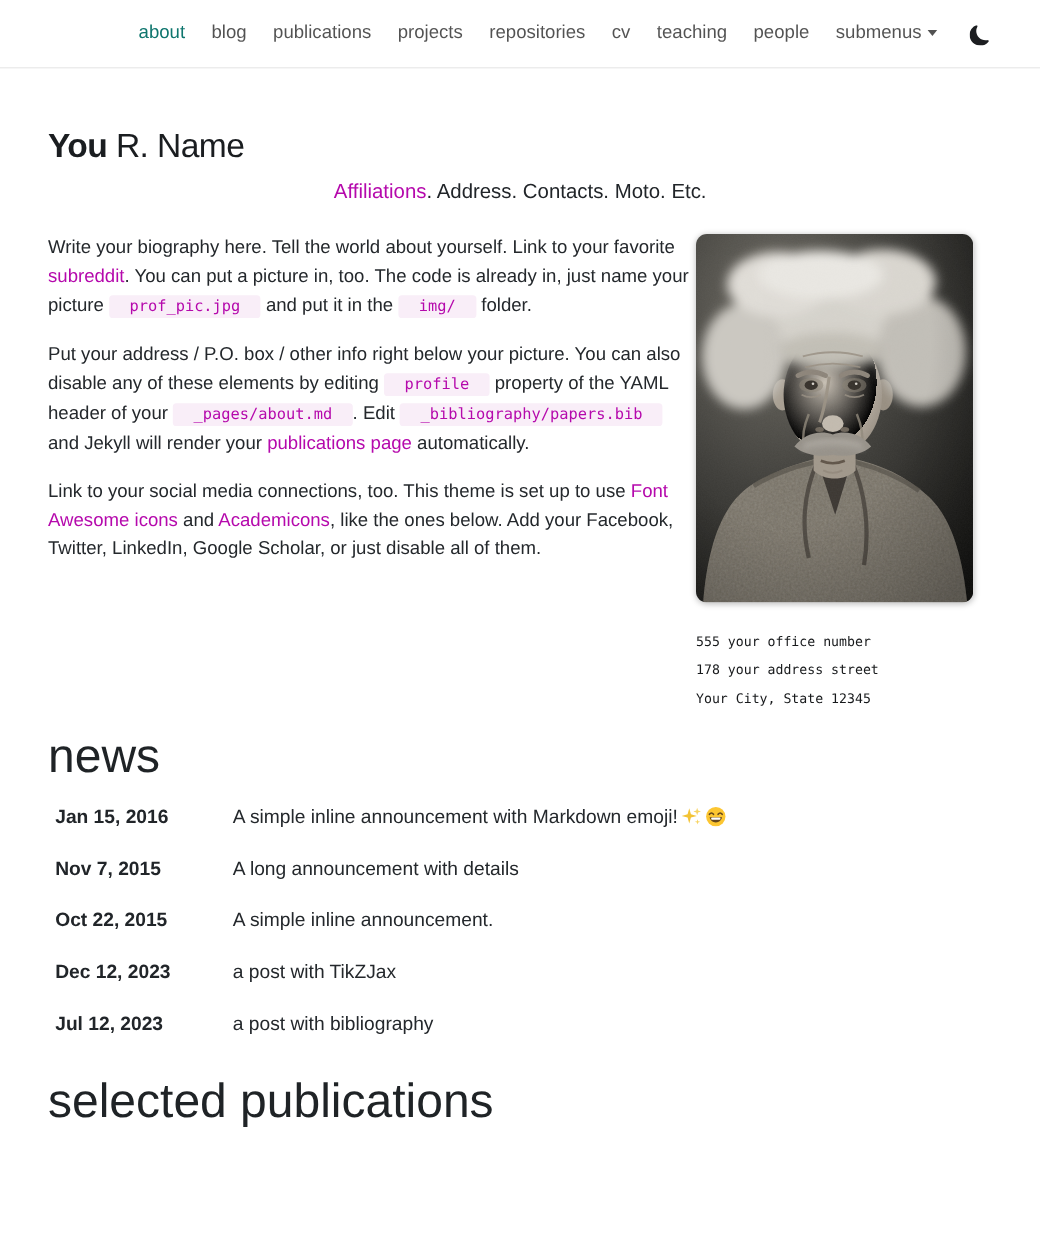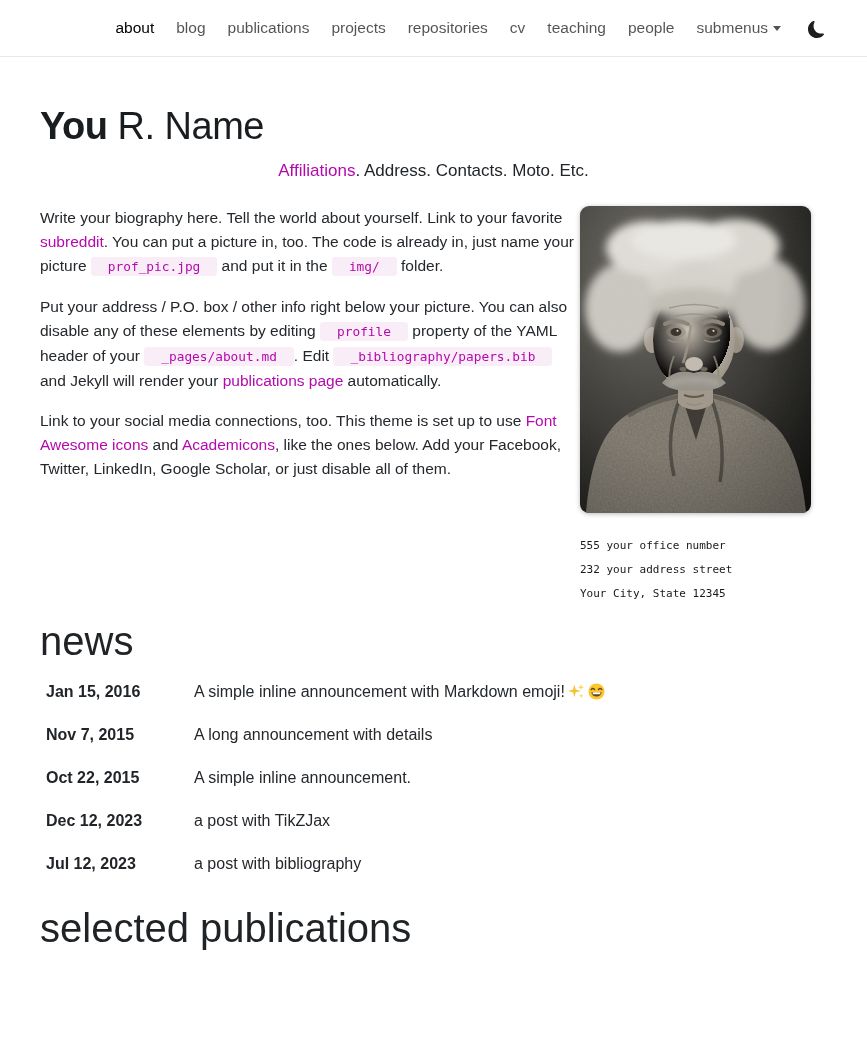--- a/index.html
+++ b/index.html
@@ -10,30 +10,30 @@
   }
   
   .navbar { height:57px; background:#fff; border-bottom:1px solid #e8e8e8; }
   .nav-inner { width:787px; margin:0 auto; height:56px; display:flex; align-items:center; }
   .nav-links { list-style:none; display:flex; align-items:center; margin:0 0 0 auto; padding:0; }
   .nav-links li { display:flex; align-items:center; }
   .nav-links a {
     color:rgba(0,0,0,.68); text-decoration:none; font-size:15.5px; padding:0 11px;
     white-space:nowrap;
   }
-  .nav-links a.active { color:#000000; }
+  .nav-links a.active { color:#0f766e; }
   .caret {
     display:inline-block; margin-left:5px; vertical-align:2px;
     border-top:5px solid rgba(0,0,0,.68);
     border-left:4.5px solid transparent; border-right:4.5px solid transparent;
   }
   .theme-toggle { background:none; border:none; padding:2px 2px 0 16px; cursor:pointer; line-height:0; }
   
   .container { width:867px; padding:0 40px; }
-  h1.page-title { margin:50px 0 0; font-size:38px; line-height:1.05; font-weight:400; letter-spacing:-0.5px; color:#1a1d20; }
+  h1.page-title { margin:50px 0 0; font-size:28px; line-height:1.05; font-weight:400; letter-spacing:-0.5px; color:#1a1d20; }
   h1.page-title .bold { font-weight:700; }
   .desc { margin:13px 0 0; font-size:17px; line-height:1.35;text-align:center; }
   a.link { color:#b509ac; text-decoration:none; }
   
   .profile-row { display:flex; margin-top:23px; }
   .bio { width:540px; font-size:15.5px; line-height:24px; color:#24282c; }
   .bio p { margin:0 0 16px; }
   .bio p:last-child { margin-bottom:0; }
   code.inline {
     font-family:"DejaVu Sans Mono", monospace; font-size:12.8px;
@@ -221,21 +221,21 @@
 
           <path d="M104 189 Q114 193 124 189" stroke="#55493d" stroke-width="2.2" fill="none" opacity="0.85"></path>
           <path d="M106 197 Q114 201 122 197" stroke="#8e8578" stroke-width="1.5" fill="none" opacity="0.7"></path>
 
           <rect width="231" height="307" fill="url(#vign)"></rect>
           <rect width="231" height="307" filter="url(#grain)" opacity="0.10"></rect>
         </svg>
       </figure>
       <div class="address">
         <p>555 your office number</p>
-        <p>232 your address street</p>
+        <p>178 your address street</p>
         <p>Your City, State 12345</p>
       </div>
     </div>
   </div>
 
   <section>
     <h2 class="section-title">news</h2>
     <div class="rows">
       <div class="row">
         <span class="date">Jan 15, 2016</span>

